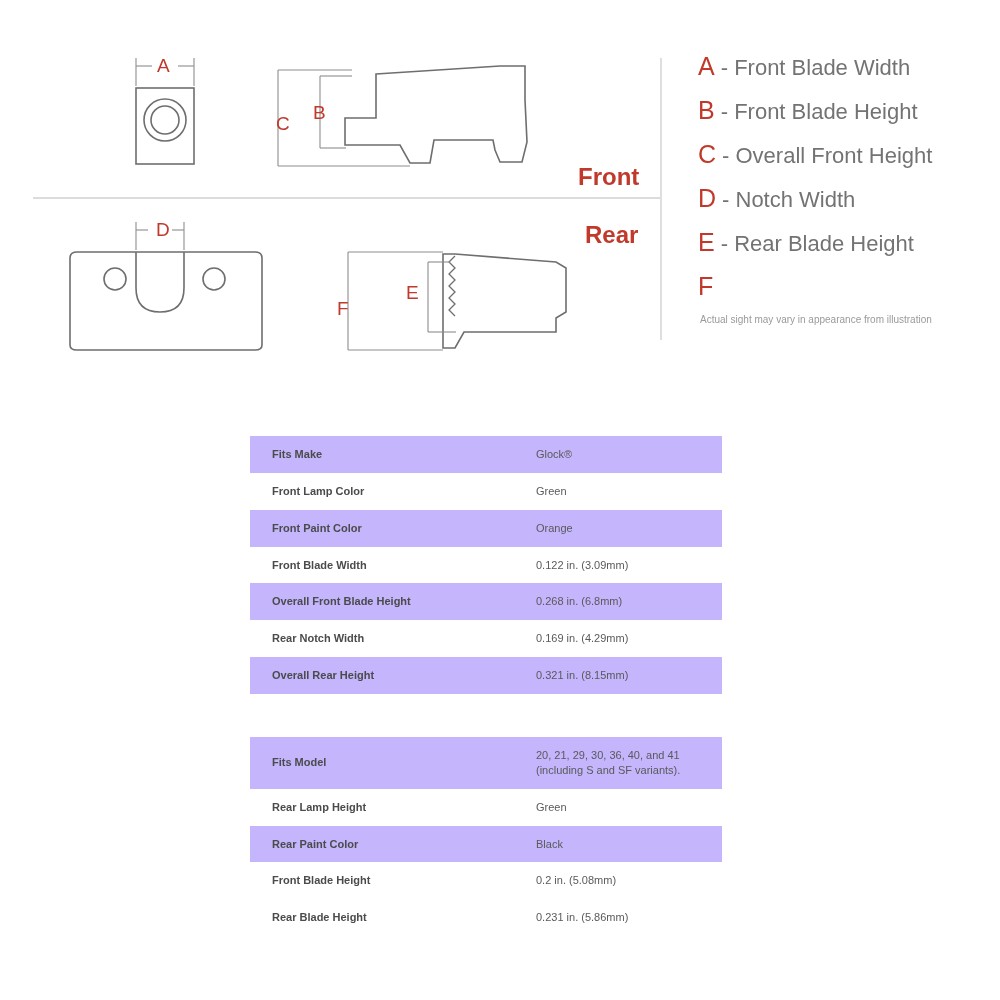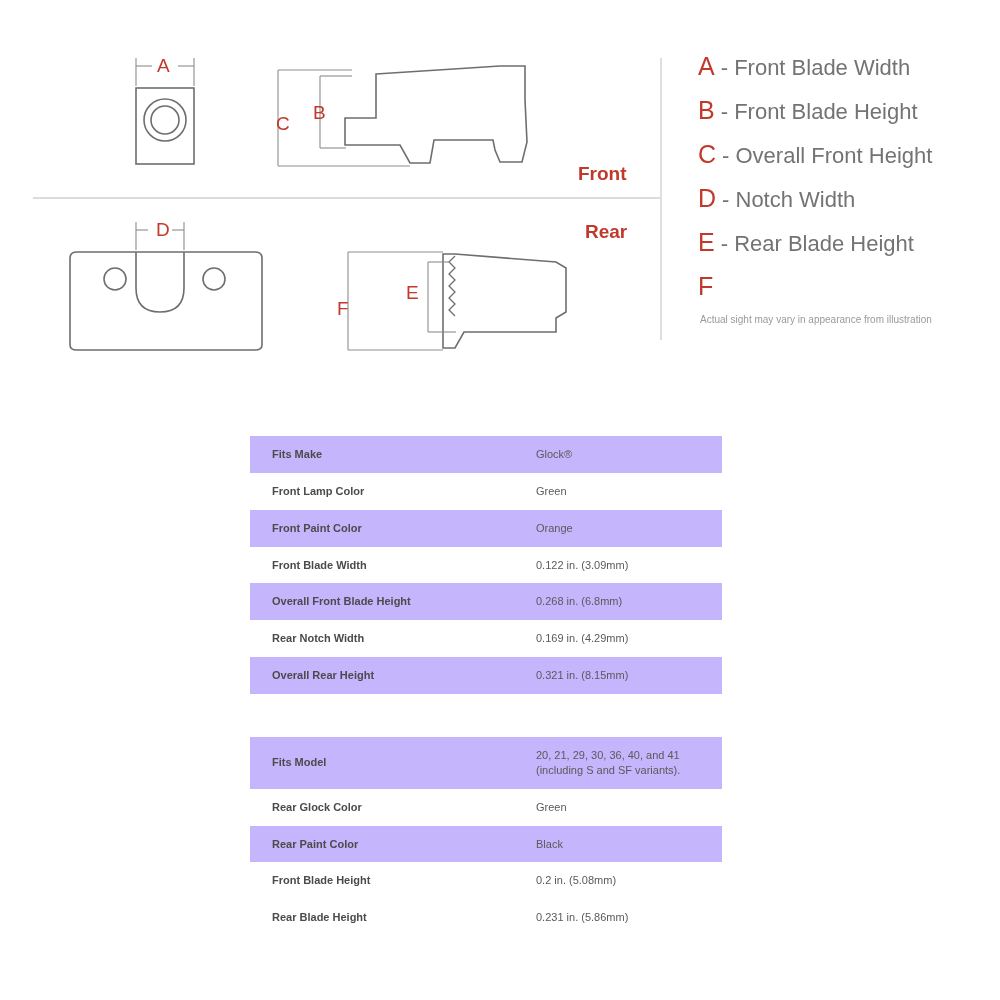--- a/index.html
+++ b/index.html
@@ -59,21 +59,21 @@
     left: 700px;
     top: 314px;
     width: 300px;
     font-size: 10px;
     color: #9a9a9a;
   }
 
   .face-label {
     position: absolute;
     color: #c0392b;
-    font-size: 19px;
+    font-size: 24px;
     font-weight: 700;
   }
   #label-front { left: 578px; top: 163px; }
   #label-rear  { left: 585px; top: 221px; text-align: right; }
 
   
   .spec-table {
     position: absolute;
     left: 250px;
     width: 472px;
@@ -237,21 +237,21 @@
   </tbody>
 </table>
 
 <table class="spec-table" id="spec-table-2">
   <tbody>
     <tr class="alt">
       <td class="k">Fits Model</td>
       <td class="v">20, 21, 29, 30, 36, 40, and 41 (including S and SF variants).</td>
     </tr>
     <tr>
-      <td class="k">Rear Glock Color</td>
+      <td class="k">Rear Lamp Height</td>
       <td class="v">Green</td>
     </tr>
     <tr class="alt">
       <td class="k">Rear Paint Color</td>
       <td class="v">Black</td>
     </tr>
     <tr>
       <td class="k">Front Blade Height</td>
       <td class="v">0.2 in. (5.08mm)</td>
     </tr>

